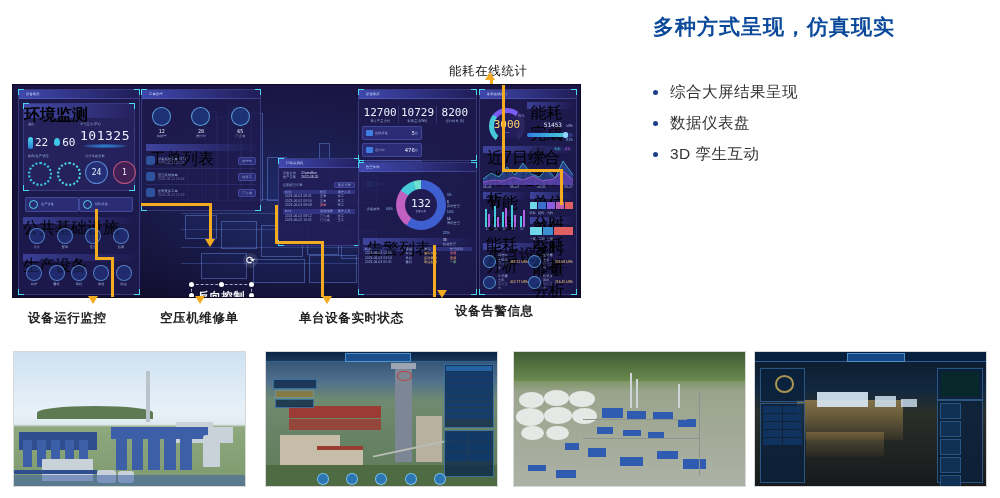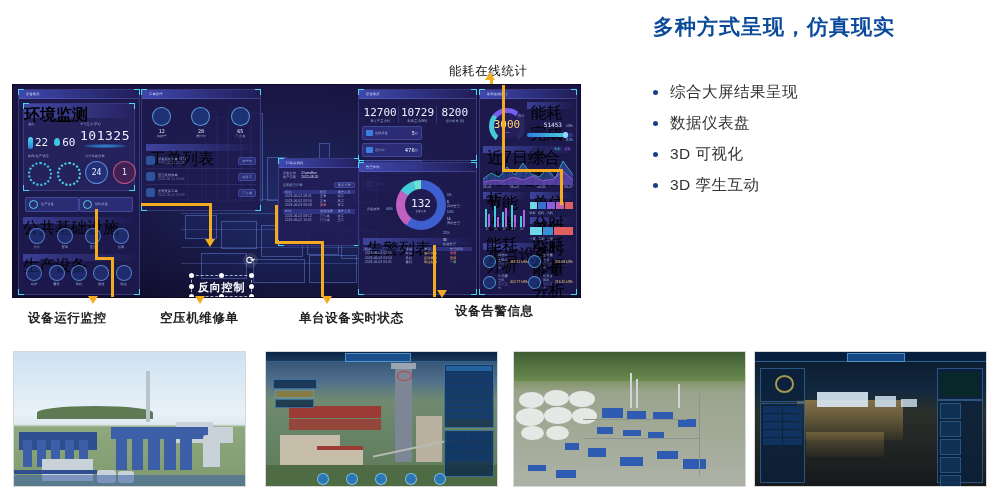--- a/index.html
+++ b/index.html
@@ -78,21 +78,21 @@
   }
   .ah-down{border-top:8px solid #f3ab1f;}
   .ah-up{border-bottom:8px solid #f3ab1f;}
 
   .annot{
     position:absolute;font-size:12.5px;color:#222;font-weight:bold;letter-spacing:.6px;white-space:nowrap;
   }
   .annot-top{font-weight:normal;color:#111;}
 
   
-  .sel-wrap{position:absolute;left:178px;top:190px;}
+  .sel-wrap{position:absolute;left:178px;top:199px;}
   .sel-box{
     position:relative;padding:1px 6px;border:1px dashed rgba(220,225,250,.75);
   }
   .sel-box .stxt{font-size:11px;font-weight:bold;color:#ffffff;letter-spacing:.8px;white-space:nowrap;}
   .handle{position:absolute;width:5px;height:5px;background:#fff;border-radius:50%;}
 
   .refresh{
     position:absolute;left:230px;top:168px;width:15px;height:15px;
     border-radius:50%;background:rgba(255,255,255,.10);
     display:flex;align-items:center;justify-content:center;
@@ -142,24 +142,20 @@
   <div class="h-right">多种方式呈现，仿真现实</div>
 
   <div class="bullets">
     <div class="bullet">
       <span class="dot"></span>
       <span class="btxt">综合大屏结果呈现</span>
     </div>
     <div class="bullet">
       <span class="dot"></span>
       <span class="btxt">数据仪表盘</span>
-    </div>
-    <div class="bullet">
-      <span class="dot"></span>
-      <span class="btxt">3D 可视化</span>
     </div>
     <div class="bullet">
       <span class="dot"></span>
       <span class="btxt">3D 孪生互动</span>
     </div>
   </div>
 
   <div class="annot annot-top" style="left:449px;top:63px;">能耗在线统计</div>
   <div class="arrow arrow-v" style="left:490px;top:80px;height:26px;"></div>
   <div class="arrowhead ah-up" style="left:484.5px;top:72px;"></div>

